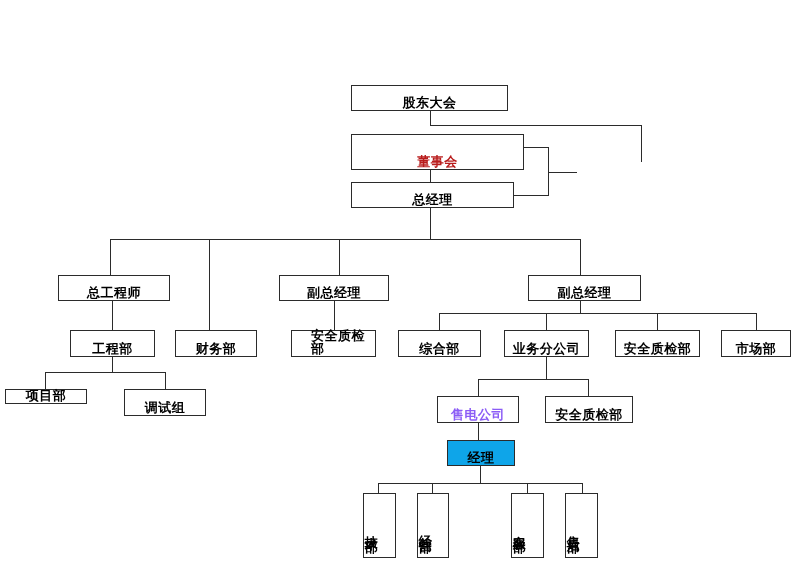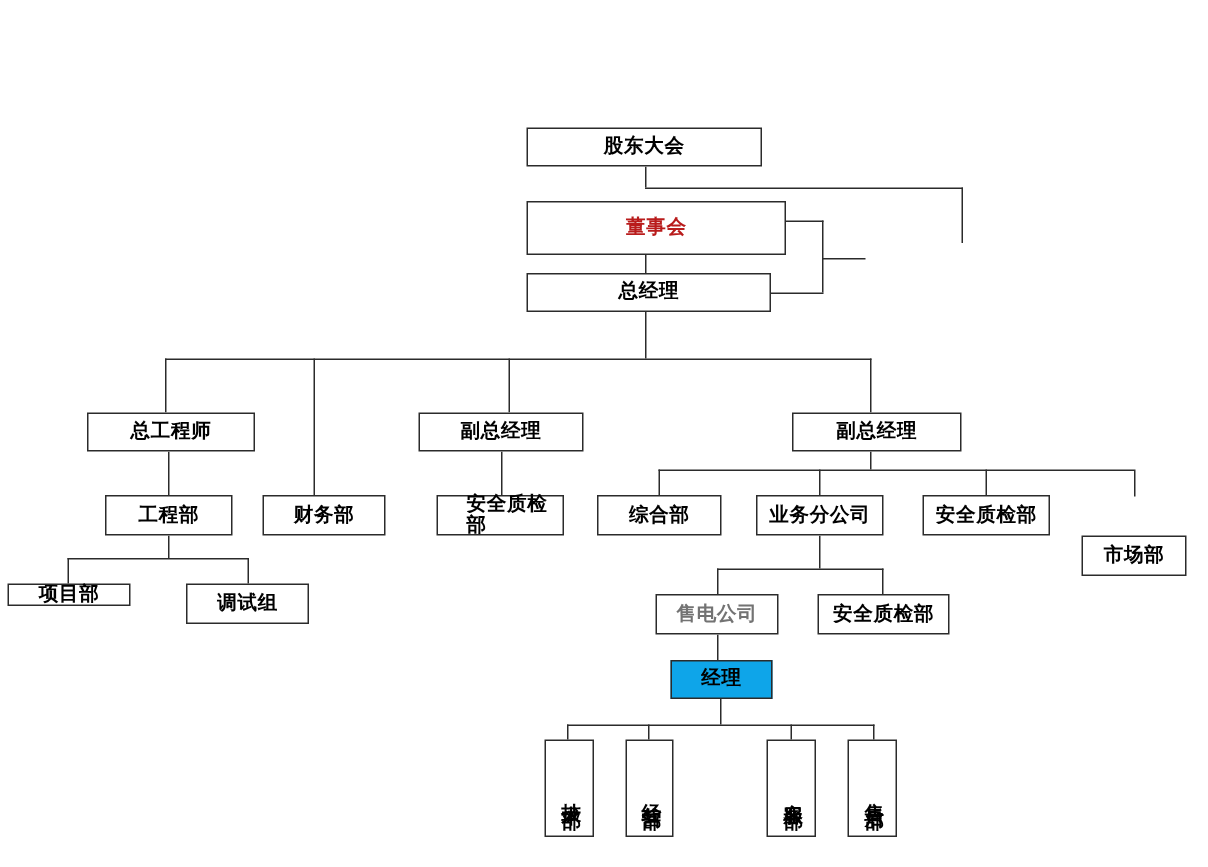--- a/index.html
+++ b/index.html
@@ -14,21 +14,21 @@
     background: #ffffff;
     font-family: "DejaVu Sans", "Liberation Sans", sans-serif;
     overflow: hidden;
   }
   .node {
     position: absolute;
     box-sizing: border-box;
     border: 1px solid #2b2b2b;
     background: #ffffff;
     display: flex;
-    align-items: center;
+    align-items: flex-end;
     justify-content: center;
     font-weight: bold;
     font-size: 13px;
     color: #000000;
     letter-spacing: 0.5px;
     line-height: 1.05;
     z-index: 2;
   }
   .node.vertical {
     writing-mode: vertical-rl;
@@ -115,30 +115,30 @@
     </div>
     <div class="node" style="left: 398px; top: 330px; width: 83px; height: 27px; border-color: rgb(43, 43, 43); background: rgb(255, 255, 255); color: rgb(0, 0, 0);">
       <span>综合部</span>
     </div>
     <div class="node" style="left: 504px; top: 330px; width: 85px; height: 27px; border-color: rgb(43, 43, 43); background: rgb(255, 255, 255); color: rgb(0, 0, 0);">
       <span>业务分公司</span>
     </div>
     <div class="node" style="left: 615px; top: 330px; width: 85px; height: 27px; border-color: rgb(43, 43, 43); background: rgb(255, 255, 255); color: rgb(0, 0, 0);">
       <span>安全质检部</span>
     </div>
-    <div class="node" style="left: 721px; top: 330px; width: 70px; height: 27px; border-color: rgb(43, 43, 43); background: rgb(255, 255, 255); color: rgb(0, 0, 0); margin-top: 27px;">
+    <div class="node" style="left: 721px; top: 330px; width: 70px; height: 27px; border-color: rgb(43, 43, 43); background: rgb(255, 255, 255); color: rgb(0, 0, 0);">
       <span>市场部</span>
     </div>
     <div class="node" style="left: 5px; top: 389px; width: 82px; height: 15px; border-color: rgb(43, 43, 43); background: rgb(255, 255, 255); color: rgb(0, 0, 0);">
       <span>项目部</span>
     </div>
     <div class="node" style="left: 124px; top: 389px; width: 82px; height: 27px; border-color: rgb(43, 43, 43); background: rgb(255, 255, 255); color: rgb(0, 0, 0);">
       <span>调试组</span>
     </div>
-    <div class="node" style="left: 437px; top: 396px; width: 82px; height: 27px; border-color: rgb(43, 43, 43); background: rgb(255, 255, 255); color: #737373;">
+    <div class="node" style="left: 437px; top: 396px; width: 82px; height: 27px; border-color: rgb(43, 43, 43); background: rgb(255, 255, 255); color: #8b5cf6;">
       <span>售电公司</span>
     </div>
     <div class="node" style="left: 545px; top: 396px; width: 88px; height: 27px; border-color: rgb(43, 43, 43); background: rgb(255, 255, 255); color: rgb(0, 0, 0);">
       <span>安全质检部</span>
     </div>
     <div class="node" style="left: 447px; top: 440px; width: 68px; height: 26px; border-color: rgb(43, 43, 43); background: #0ea5e9; color: rgb(0, 0, 0);">
       <span>经理</span>
     </div>
     <div class="node vertical" style="left: 363px; top: 493px; width: 33px; height: 65px; border-color: rgb(43, 43, 43); background: rgb(255, 255, 255); color: rgb(0, 0, 0);">
       <span>技术部</span>

